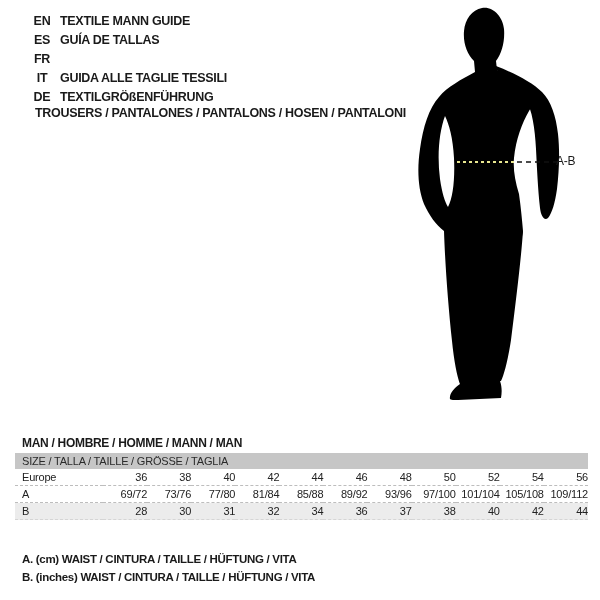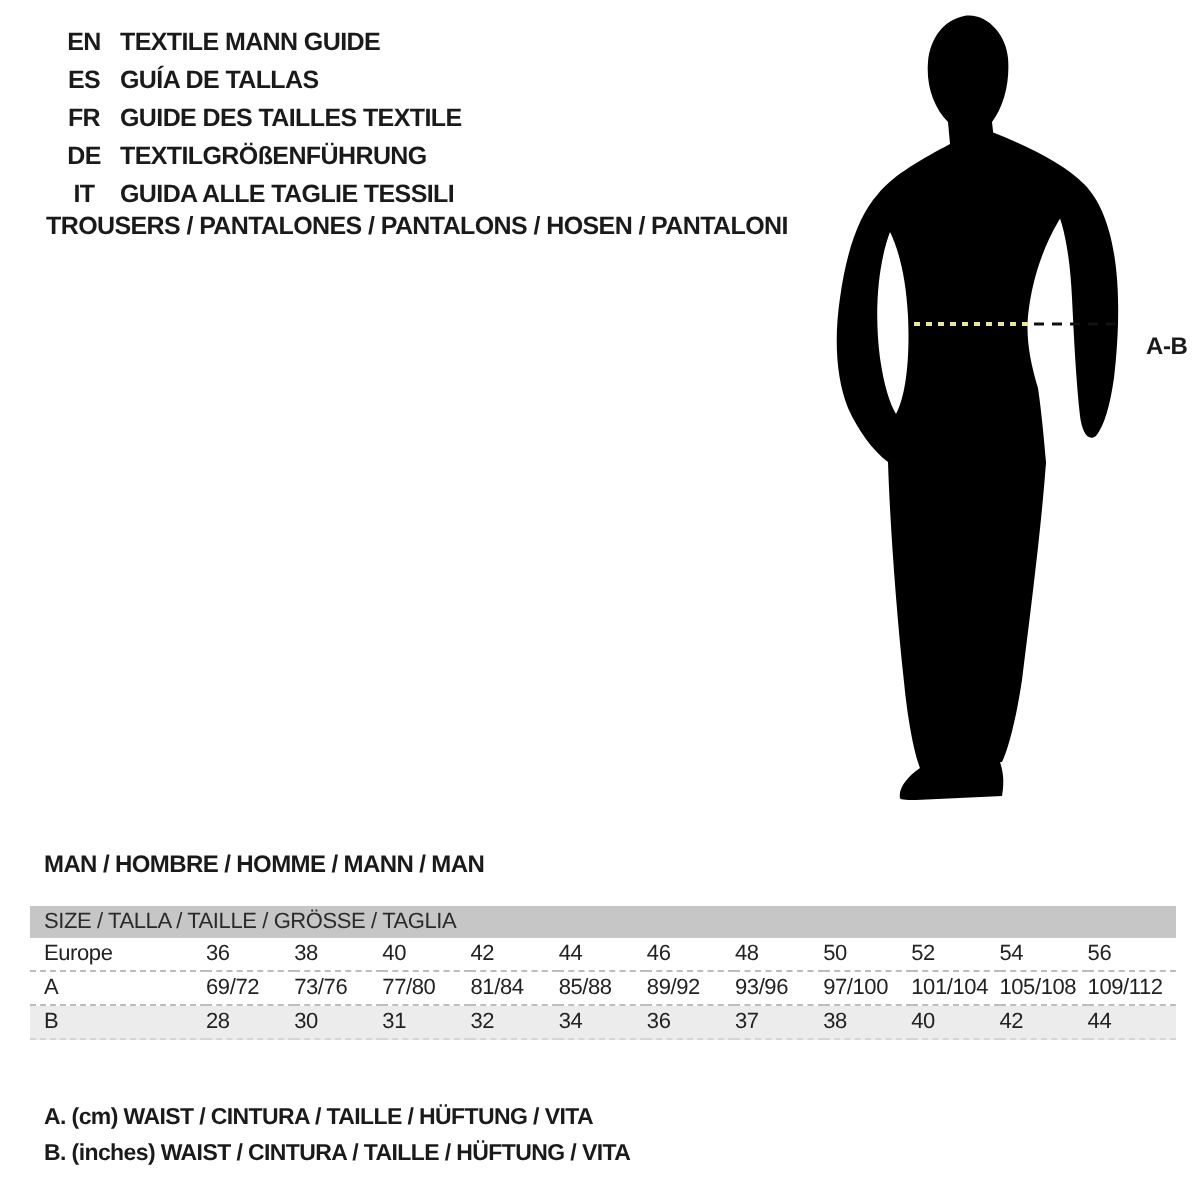--- a/index.html
+++ b/index.html
@@ -3,30 +3,30 @@
 <meta charset="utf-8">
 <style>
   html,body{margin:0;padding:0;}
   body{
     width:600px;height:600px;position:relative;background:#fff;
     font-family:"Liberation Sans",sans-serif;color:#1a1a1a;overflow:hidden;
   }
   .lang-block{position:absolute;left:24px;top:12px;}
   .lang-row{display:flex;font-weight:bold;font-size:12.5px;line-height:19px;letter-spacing:-0.3px;}
   .lang-code{width:36px;flex:0 0 36px;text-align:center;}
-  .garment-title{position:absolute;left:23px;top:106px;font-weight:bold;font-size:12.5px;letter-spacing:-0.3px;}
+  .garment-title{position:absolute;left:35px;top:106px;font-weight:bold;font-size:12.5px;letter-spacing:-0.3px;}
   .figure{position:absolute;left:400px;top:0;width:200px;height:410px;}
-  .measure-label{position:absolute;left:573px;top:154px;font-weight:bold;font-size:12px;letter-spacing:-0.2px;margin-top:12px;}
-  .section-title{position:absolute;left:22px;top:425px;font-weight:bold;font-size:12px;letter-spacing:-0.3px;}
+  .measure-label{position:absolute;left:556px;top:154px;font-weight:normal;font-size:12px;letter-spacing:-0.2px;}
+  .section-title{position:absolute;left:22px;top:436px;font-weight:bold;font-size:12px;letter-spacing:-0.3px;}
 
   .size-table{
     position:absolute;left:15px;top:453px;width:573px;
     border-collapse:collapse;table-layout:fixed;font-size:11px;letter-spacing:-0.2px;
   }
-  .size-table td{padding:0;height:16px;text-align:left;color:#222;font-weight:normal;vertical-align:middle;}
+  .size-table td{padding:0;height:16px;text-align:right;color:#222;font-weight:normal;vertical-align:middle;}
   .size-table tr.hdr td{
     background:var(--header-bg,#c6c6c6);text-align:left;padding-left:7px;height:16px;color:#2a2a2a;
   }
   .size-table td.row-label{text-align:left;padding-left:7px;}
   .size-table tr.stripe td{background:var(--stripe-bg,#ececec);}
   .size-table tr.data-row + tr.data-row td{border-top:1px dashed #bdbdbd;}
   .size-table tr.data-row:last-child td{border-bottom:1px dashed #d5d5d5;}
 
   .footnotes{position:absolute;left:22px;top:551px;font-weight:bold;font-size:11.5px;line-height:17.5px;letter-spacing:-0.3px;}
 
@@ -41,29 +41,28 @@
     <div class="lang-row">
       <span class="lang-code">EN</span>
       <span>TEXTILE MANN GUIDE</span>
     </div>
     <div class="lang-row">
       <span class="lang-code">ES</span>
       <span>GUÍA DE TALLAS</span>
     </div>
     <div class="lang-row">
       <span class="lang-code">FR</span>
-      <span>GUIDE DES TAILLES TEXTILE</span>
+    </div>
+    <div class="lang-row">
+      <span class="lang-code">IT</span>
+      <span>GUIDA ALLE TAGLIE TESSILI</span>
     </div>
     <div class="lang-row">
       <span class="lang-code">DE</span>
       <span>TEXTILGRÖßENFÜHRUNG</span>
-    </div>
-    <div class="lang-row">
-      <span class="lang-code">IT</span>
-      <span>GUIDA ALLE TAGLIE TESSILI</span>
     </div>
   </div>
 
 <div class="garment-title">TROUSERS / PANTALONES / PANTALONS / HOSEN / PANTALONI</div>
 
 <div class="figure">
   <svg width="200" height="410" viewBox="0 0 200 410" xmlns="http://www.w3.org/2000/svg">
 
     <path class="silhouette-path" fill-rule="evenodd" d="
       M82,8

